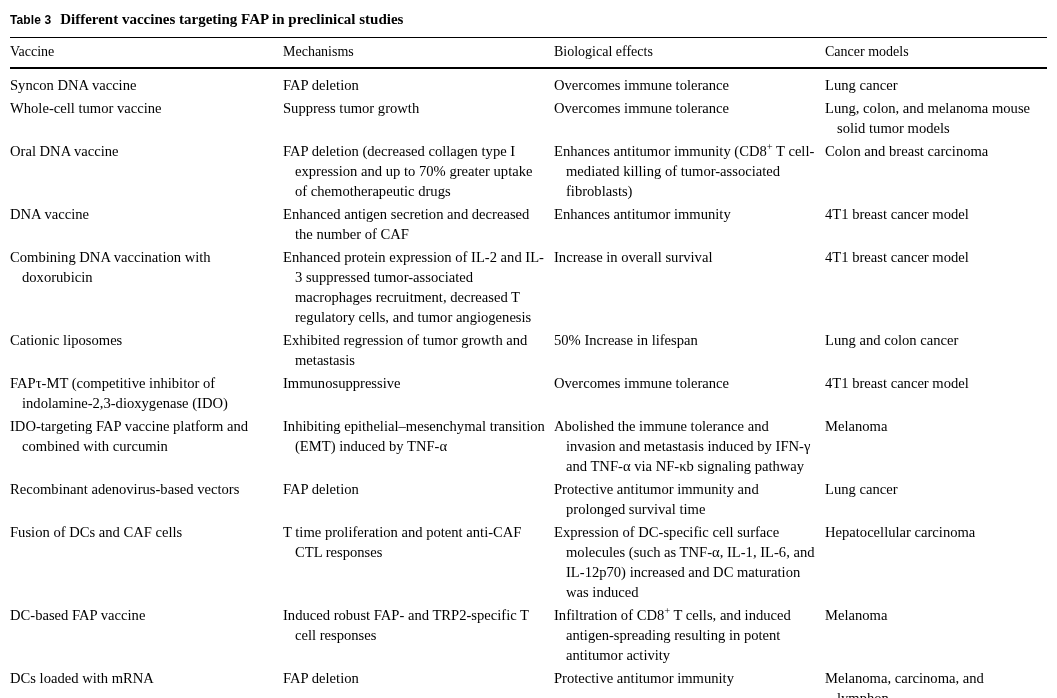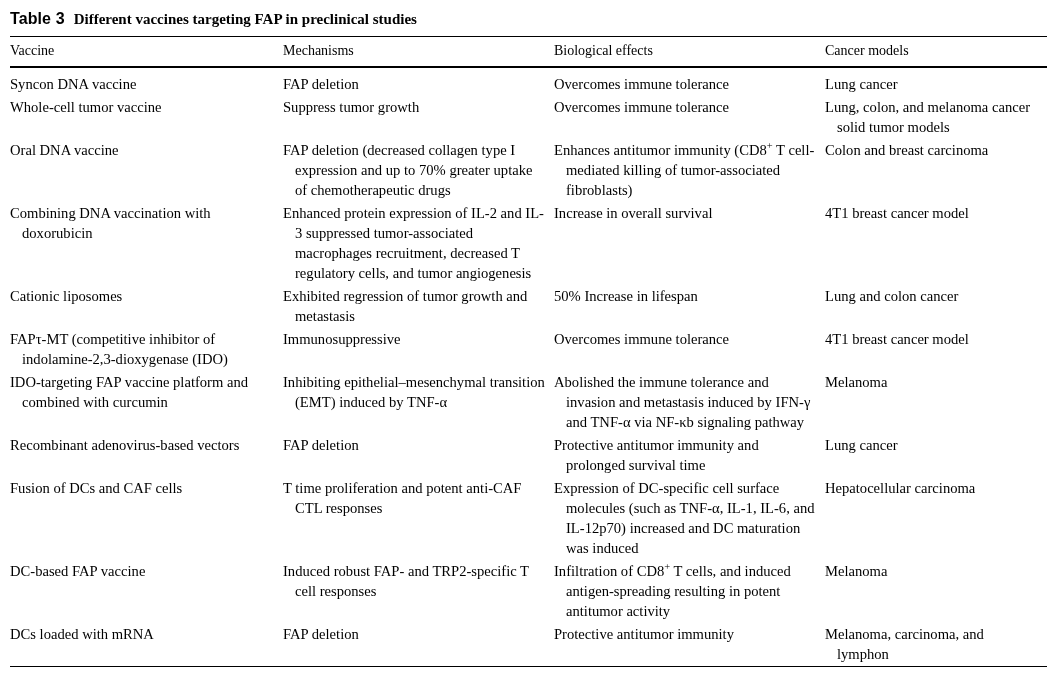--- a/index.html
+++ b/index.html
@@ -28,21 +28,21 @@
   .caption {
     font-size: 14.5px;
     line-height: 18px;
     padding-top: 10px;
     padding-bottom: 8px;
     white-space: nowrap;
   }
   .caption .cap-label {
     font-family: "Liberation Sans", "DejaVu Sans", sans-serif;
     font-weight: bold;
-    font-size: 16px;
+    font-size: 12px;
     letter-spacing: 0.1px;
   }
   .caption .cap-text {
     font-family: "Liberation Serif", "DejaVu Serif", serif;
     font-size: 15px;
     padding-left: 9px;
     font-weight: bold;
   }
 
   
@@ -146,35 +146,49 @@
           <td>
             <div class="cell">Whole-cell tumor vaccine</div>
           </td>
           <td>
             <div class="cell">Suppress tumor growth</div>
           </td>
           <td>
             <div class="cell">Overcomes immune tolerance</div>
           </td>
           <td>
-            <div class="cell">Lung, colon, and melanoma cancer solid tumor models</div>
+            <div class="cell">Lung, colon, and melanoma mouse solid tumor models</div>
           </td>
         </tr>
         <tr>
           <td>
             <div class="cell">Oral DNA vaccine</div>
           </td>
           <td>
             <div class="cell">FAP deletion (decreased collagen type I expression and up to 70% greater uptake of chemotherapeutic drugs</div>
           </td>
           <td>
             <div class="cell">Enhances antitumor immunity (CD8<sup>+</sup> T cell-mediated killing of tumor-associated fibroblasts)</div>
           </td>
           <td>
             <div class="cell">Colon and breast carcinoma</div>
+          </td>
+        </tr>
+        <tr>
+          <td>
+            <div class="cell">DNA vaccine</div>
+          </td>
+          <td>
+            <div class="cell">Enhanced antigen secretion and decreased the number of CAF</div>
+          </td>
+          <td>
+            <div class="cell">Enhances antitumor immunity</div>
+          </td>
+          <td>
+            <div class="cell">4T1 breast cancer model</div>
           </td>
         </tr>
         <tr>
           <td>
             <div class="cell">Combining DNA vaccination with doxorubicin</div>
           </td>
           <td>
             <div class="cell">Enhanced protein expression of IL-2 and IL-3 suppressed tumor-associated macrophages recruitment, decreased T regulatory cells, and tumor angiogenesis</div>
           </td>
           <td>

